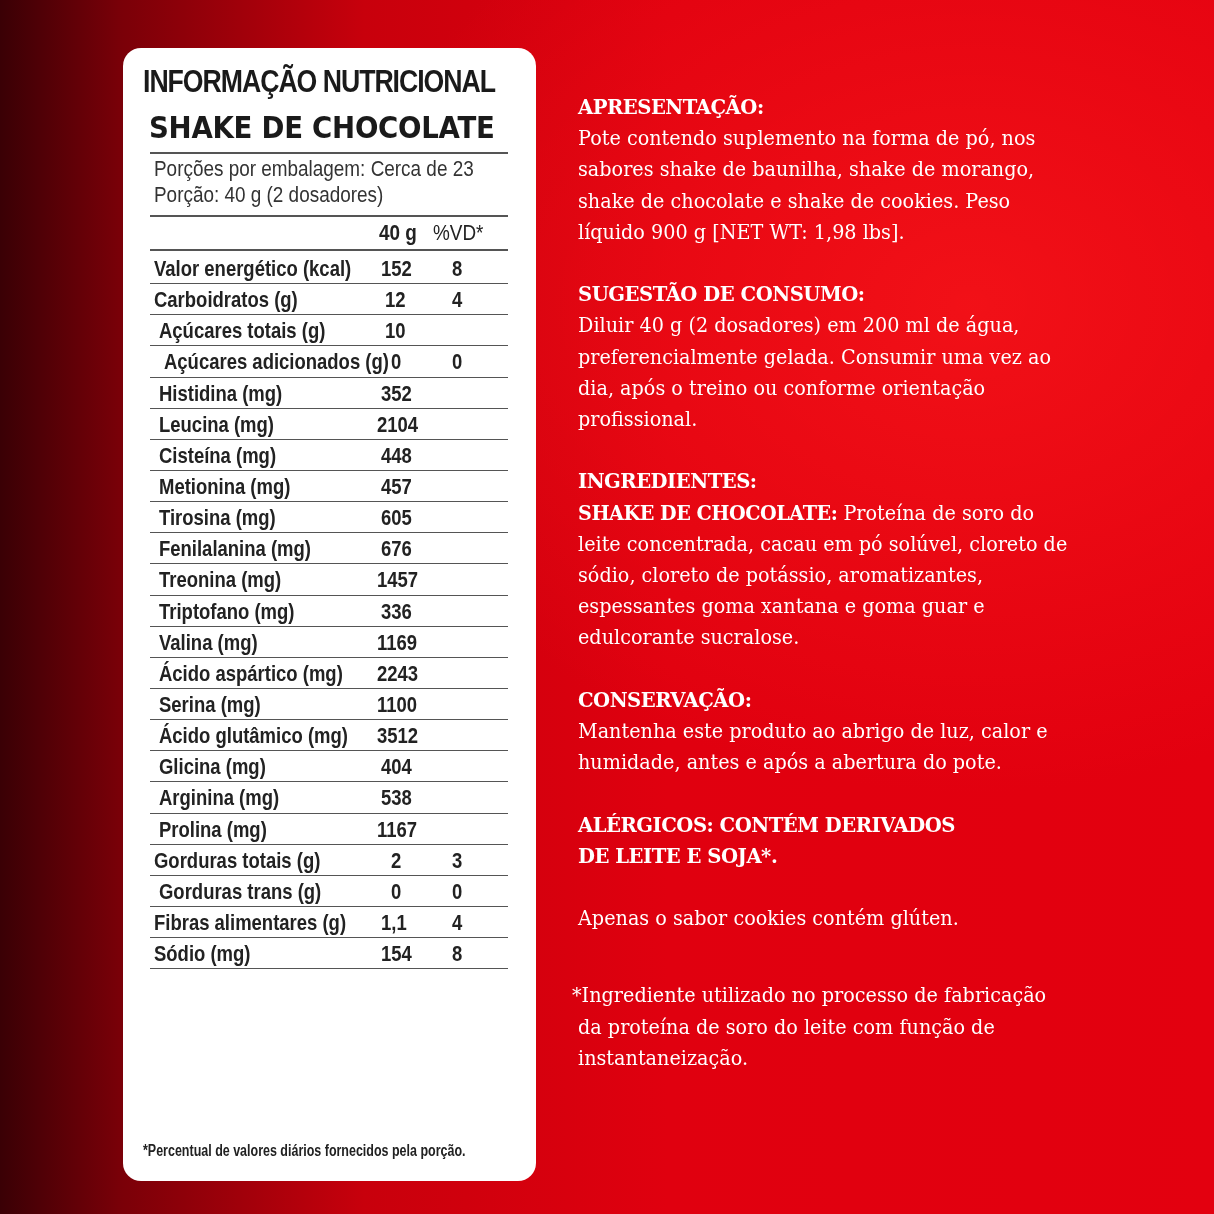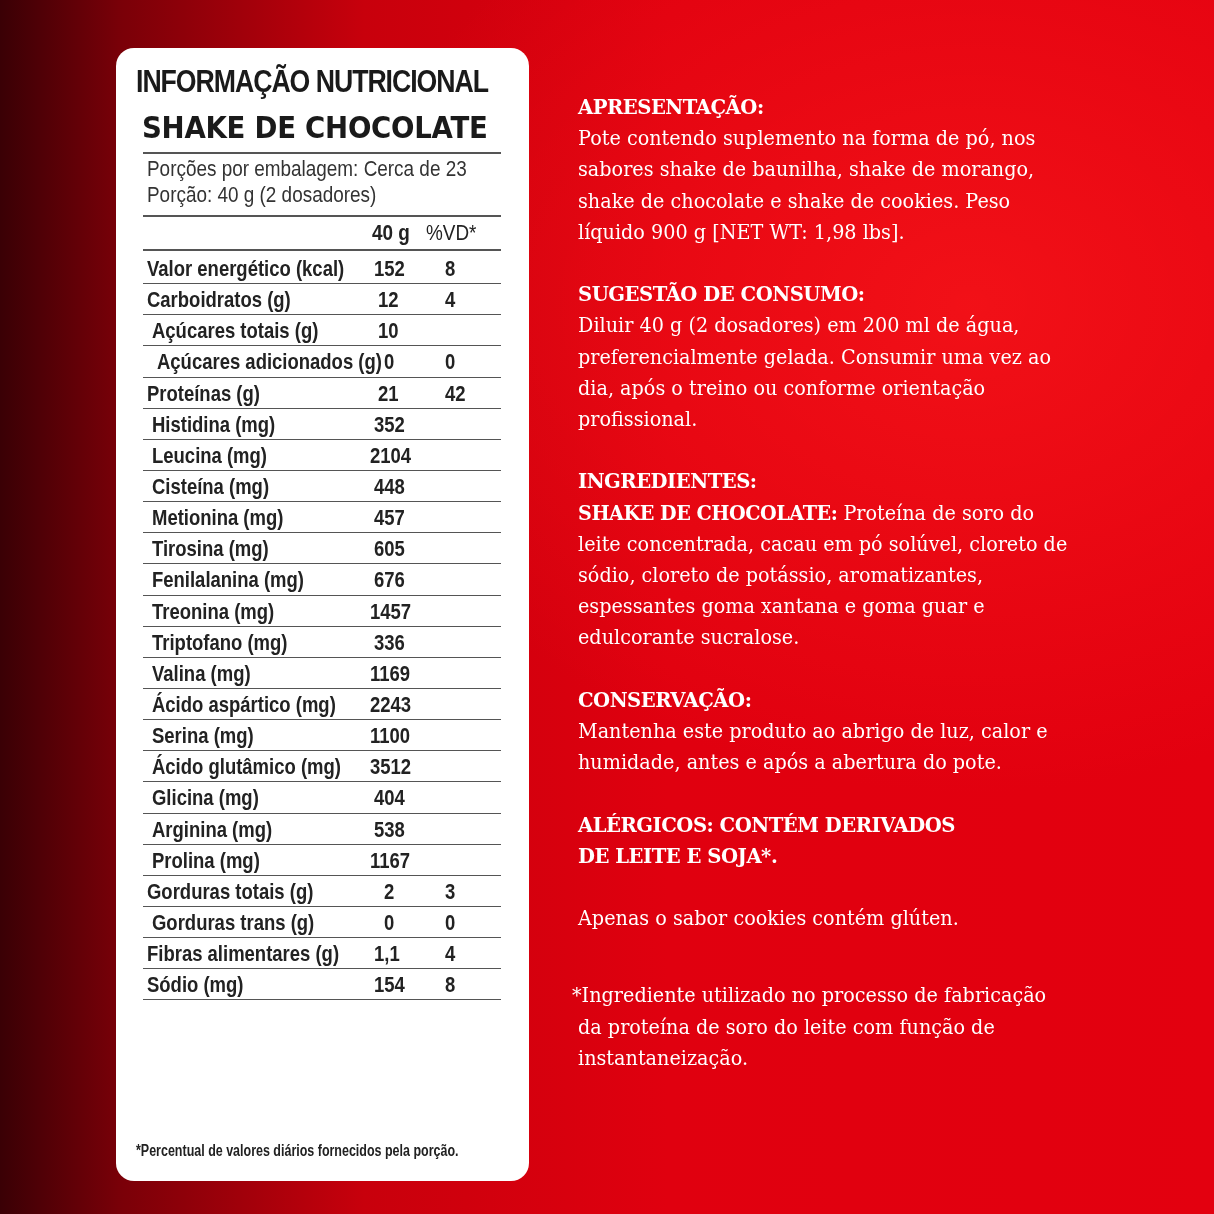--- a/index.html
+++ b/index.html
@@ -4,21 +4,21 @@
 <style>
   html, body { margin: 0; padding: 0; }
   body {
     width: 1214px; height: 1214px; overflow: hidden; position: relative;
     background:
       radial-gradient(ellipse 900px 700px at 80% 25%, rgba(255,30,30,0.55), rgba(255,0,0,0) 70%),
       linear-gradient(90deg, #3a0005 0%, #7a0008 10%, #c8000c 30%, #e0000f 55%, #e3000f 100%);
     font-family: "Liberation Sans", sans-serif;
   }
   .card {
-    position: absolute; left: 116px; top: 48px; width: 413px; height: 1133px;
+    position: absolute; left: 123px; top: 48px; width: 413px; height: 1133px;
     background: #ffffff; border-radius: 18px;
   }
   .nt-title1 {
     position: absolute; left: 20px; top: 16px; width: 380px;
     font-family: "Liberation Sans", sans-serif; font-weight: bold; font-size: 31px;
     color: #1a1a1a; letter-spacing: -1.2px; transform: scaleX(0.86); transform-origin: left;
     white-space: nowrap;
   }
   .nt-title2 {
     position: absolute; left: 26px; top: 62px;
@@ -93,25 +93,20 @@
         <span class="lbl ind1">Açúcares totais (g)</span>
         <span class="v1" style="left: 235px;">10</span>
         <span class="v2"></span>
       </div>
       <div class="row">
         <span class="lbl ind2">Açúcares adicionados (g)</span>
         <span class="v1" style="left: 241px;">0</span>
         <span class="v2">0</span>
       </div>
       <div class="row">
-        <span class="lbl">Proteínas (g)</span>
-        <span class="v1" style="left: 235px;">21</span>
-        <span class="v2">42</span>
-      </div>
-      <div class="row">
         <span class="lbl ind1">Histidina (mg)</span>
         <span class="v1" style="left: 231px;">352</span>
         <span class="v2"></span>
       </div>
       <div class="row">
         <span class="lbl ind1">Leucina (mg)</span>
         <span class="v1" style="left: 227px;">2104</span>
         <span class="v2"></span>
       </div>
       <div class="row">

